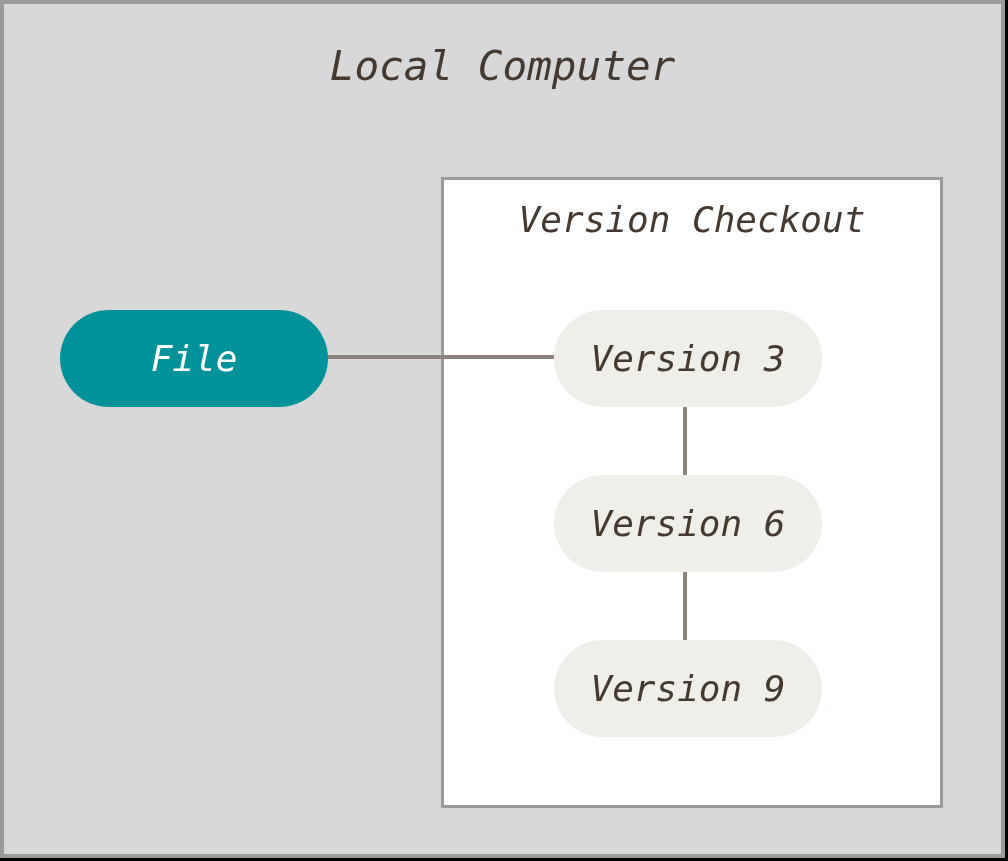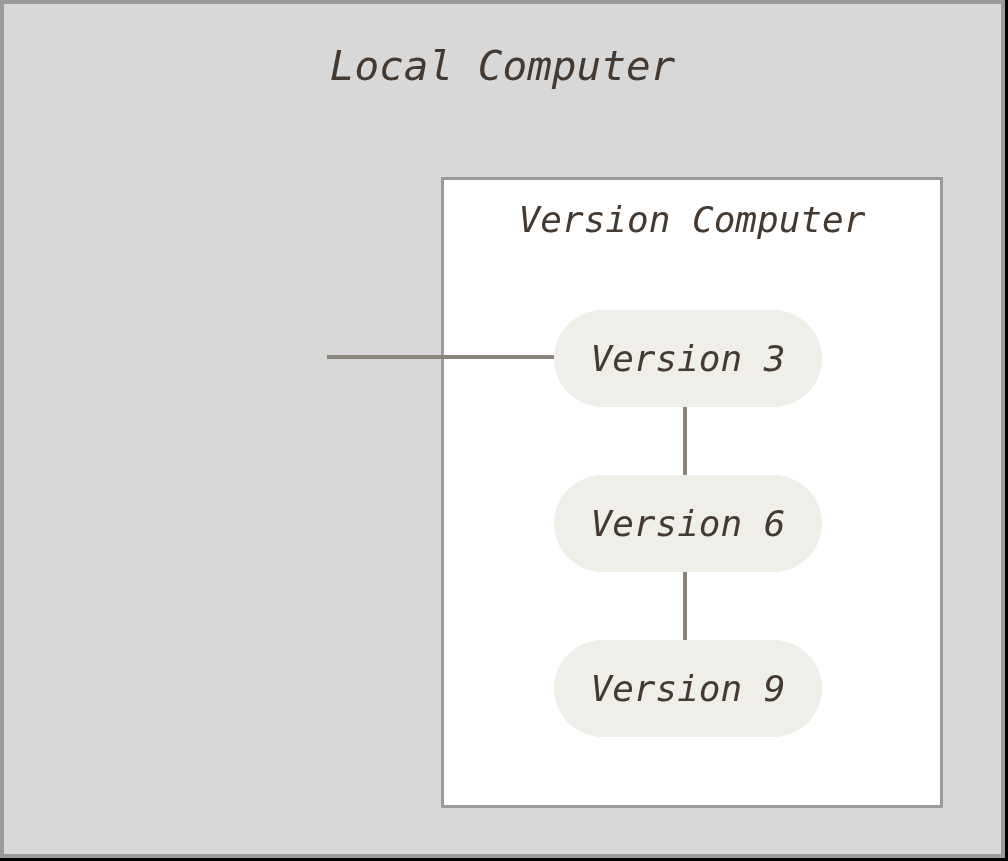--- a/index.html
+++ b/index.html
@@ -83,26 +83,29 @@
 </head>
 <body>
 
 <div class="window">
 
   <div class="diagram-title">Local Computer</div>
 
 
   <div class="vdb-box"></div>
 
-  <div class="section-label vdb-title">Version Computer</div>
+  <div class="section-label vdb-title">Version Checkout</div>
 
   <div class="connector connector-h"></div>
   <div class="connector connector-v connector-v3-v2"></div>
   <div class="connector connector-v connector-v2-v1"></div>
 
+  <div class="pill pill-file">
+    <span>File</span>
+  </div>
 
   <div class="pill pill-version pill-v3">
     <span>Version 3</span>
   </div>
 
   <div class="pill pill-version pill-v2">
     <span>Version 6</span>
   </div>
 
   <div class="pill pill-version pill-v1">

